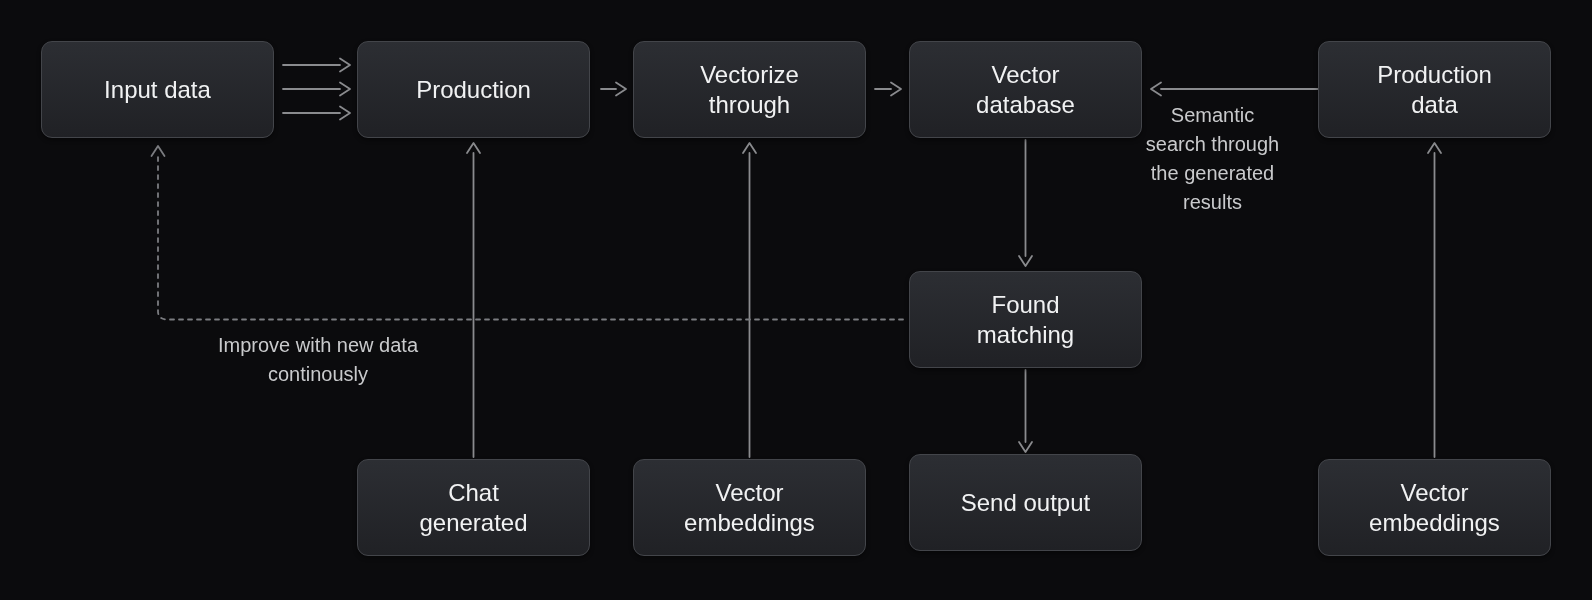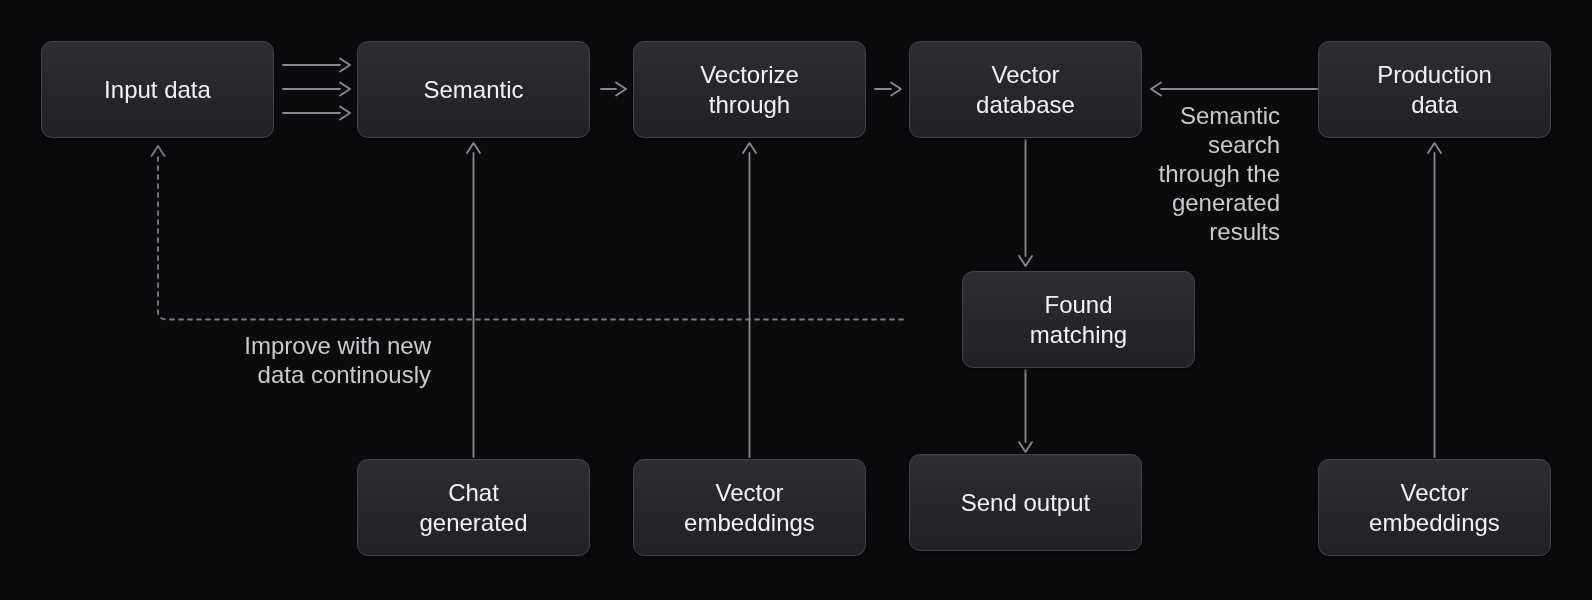--- a/index.html
+++ b/index.html
@@ -41,22 +41,22 @@
     display:flex;align-items:center;justify-content:center;
     color:var(--node-text);
     font-size:24px;line-height:30px;
     text-align:center;
     box-shadow:0 2px 4px rgba(0,0,0,0.45);
   }
   .node-label{display:inline-block;max-width:150px;}
   .note{
     position:absolute;
     color:var(--note-text);
-    font-size:24px;line-height:29px;
-    text-align:right;
+    font-size:20px;line-height:29px;
+    text-align:center;
   }
 </style>
 </head>
 <body>
 
 <div class="canvas">
 
   <svg class="edges" viewBox="0 0 1592 600">
 
     <g class="edge">
@@ -115,33 +115,33 @@
     <g class="edge dashed">
       <path class="dashline" d="M903 319.5 H168 Q158 319.5 158 311.5 V156"></path>
       <polyline points="151.5,156 158,146 164.5,156"></polyline>
     </g>
   </svg>
 
   <div class="node" style="left:41px;top:41px">
     <span class="node-label">Input data</span>
   </div>
   <div class="node" style="left:357px;top:41px">
-    <span class="node-label">Semantic</span>
+    <span class="node-label">Production</span>
   </div>
   <div class="node" style="left:633px;top:41px">
     <span class="node-label">Vectorize through</span>
   </div>
   <div class="node" style="left:909px;top:41px">
     <span class="node-label">Vector database</span>
   </div>
   <div class="node" style="left:1318px;top:41px">
     <span class="node-label">Production data</span>
   </div>
 
-  <div class="node" style="left:962px;top:271px">
+  <div class="node" style="left:909px;top:271px">
     <span class="node-label">Found matching</span>
   </div>
 
   <div class="node" style="left:357px;top:459px">
     <span class="node-label">Chat generated</span>
   </div>
   <div class="node" style="left:633px;top:459px">
     <span class="node-label">Vector embeddings</span>
   </div>
   <div class="node" style="left:909px;top:454px">

